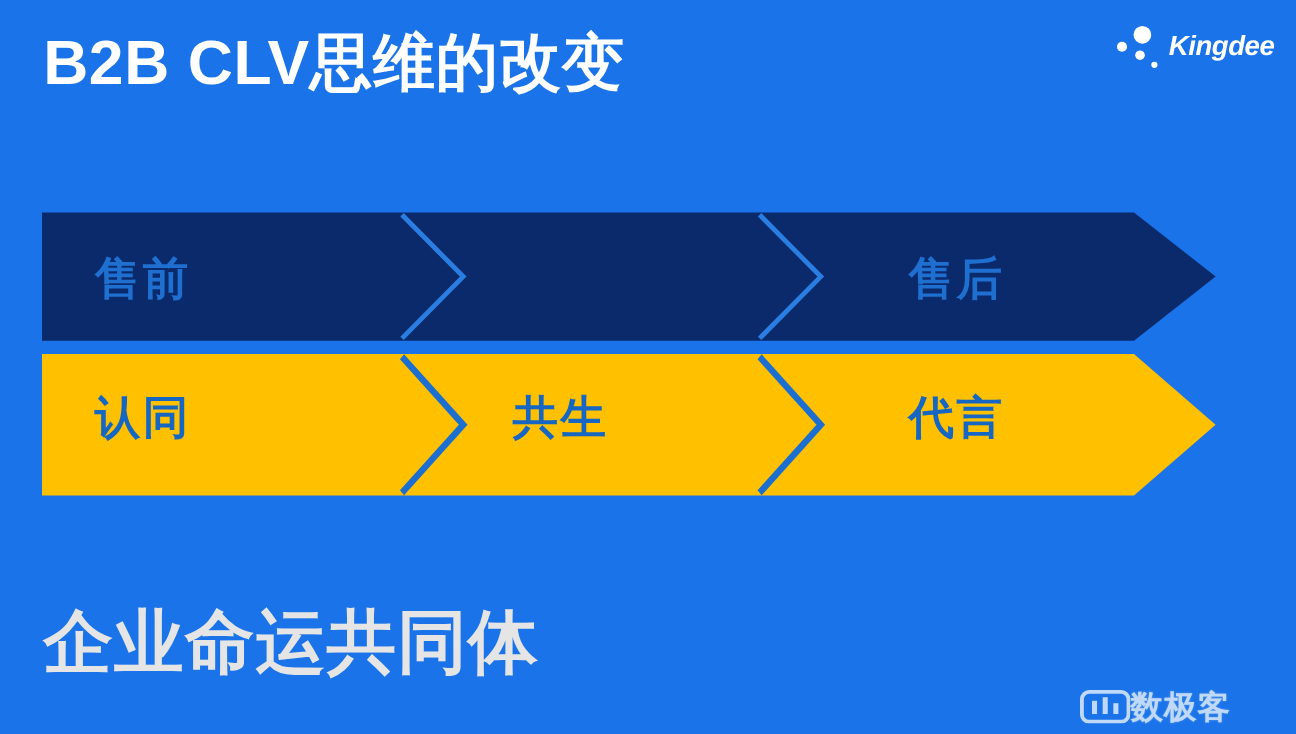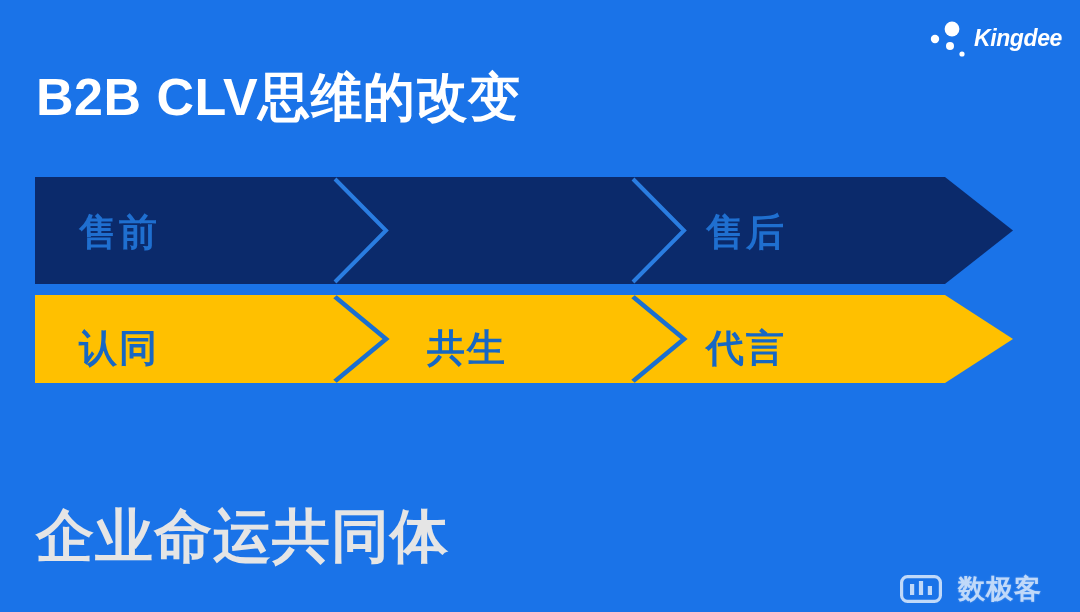--- a/index.html
+++ b/index.html
@@ -54,36 +54,35 @@
     left: 36px;
     top: 22px;
     width: 860px;
     color: #ffffff;
     font-size: 52px;
     line-height: 62px;
     font-weight: bold;
     letter-spacing: 0.5px;
     white-space: nowrap;
     font-family: "Liberation Sans", "DejaVu Sans", sans-serif;
-    margin-top: 44px;
   }
 
   
   .band {
     position: absolute;
     left: 35px;
     width: 978px;
   }
   #band-stage {
     top: 177px;
     height: 107px;
   }
   #band-relation {
     top: 295px;
-    height: 88px;
+    height: 118px;
   }
   .band svg {
     display: block;
     width: 100%;
     height: 100%;
     overflow: visible;
   }
   .band-label {
     position: absolute;
     font-size: 38px;
@@ -91,21 +90,21 @@
     letter-spacing: 2px;
     white-space: nowrap;
     font-family: "Liberation Sans", "DejaVu Sans", sans-serif;
     margin-left: 22px;
   }
   #band-stage .band-label { color: #1f6fd0; }
   #band-relation .band-label { color: #1667c4; }
 
   .lbl-0 { left: 22px; }
   .lbl-1 { left: 370px; }
-  .lbl-2 { left: 649px; }
+  .lbl-2 { left: 700px; }
 
   #band-stage .band-label { top: 30px; }
   #band-relation .band-label { top: 28px; }
 
   
   #bottom-headline {
     position: absolute;
     left: 36px;
     top: 508px;
     color: #e5e5e5;
@@ -118,21 +117,21 @@
   }
 
   
   #watermark {
     position: absolute;
     left: 900px;
     top: 570px;
     height: 38px;
     display: flex;
     align-items: center;
-    gap: 16px;
+    gap: 0;
     opacity: 0.92;
   }
   #watermark .wm-mark {
     width: 42px;
     height: 28px;
   }
   #watermark .wm-text {
     color: #cfe2fb;
     font-size: 27px;
     font-weight: bold;

